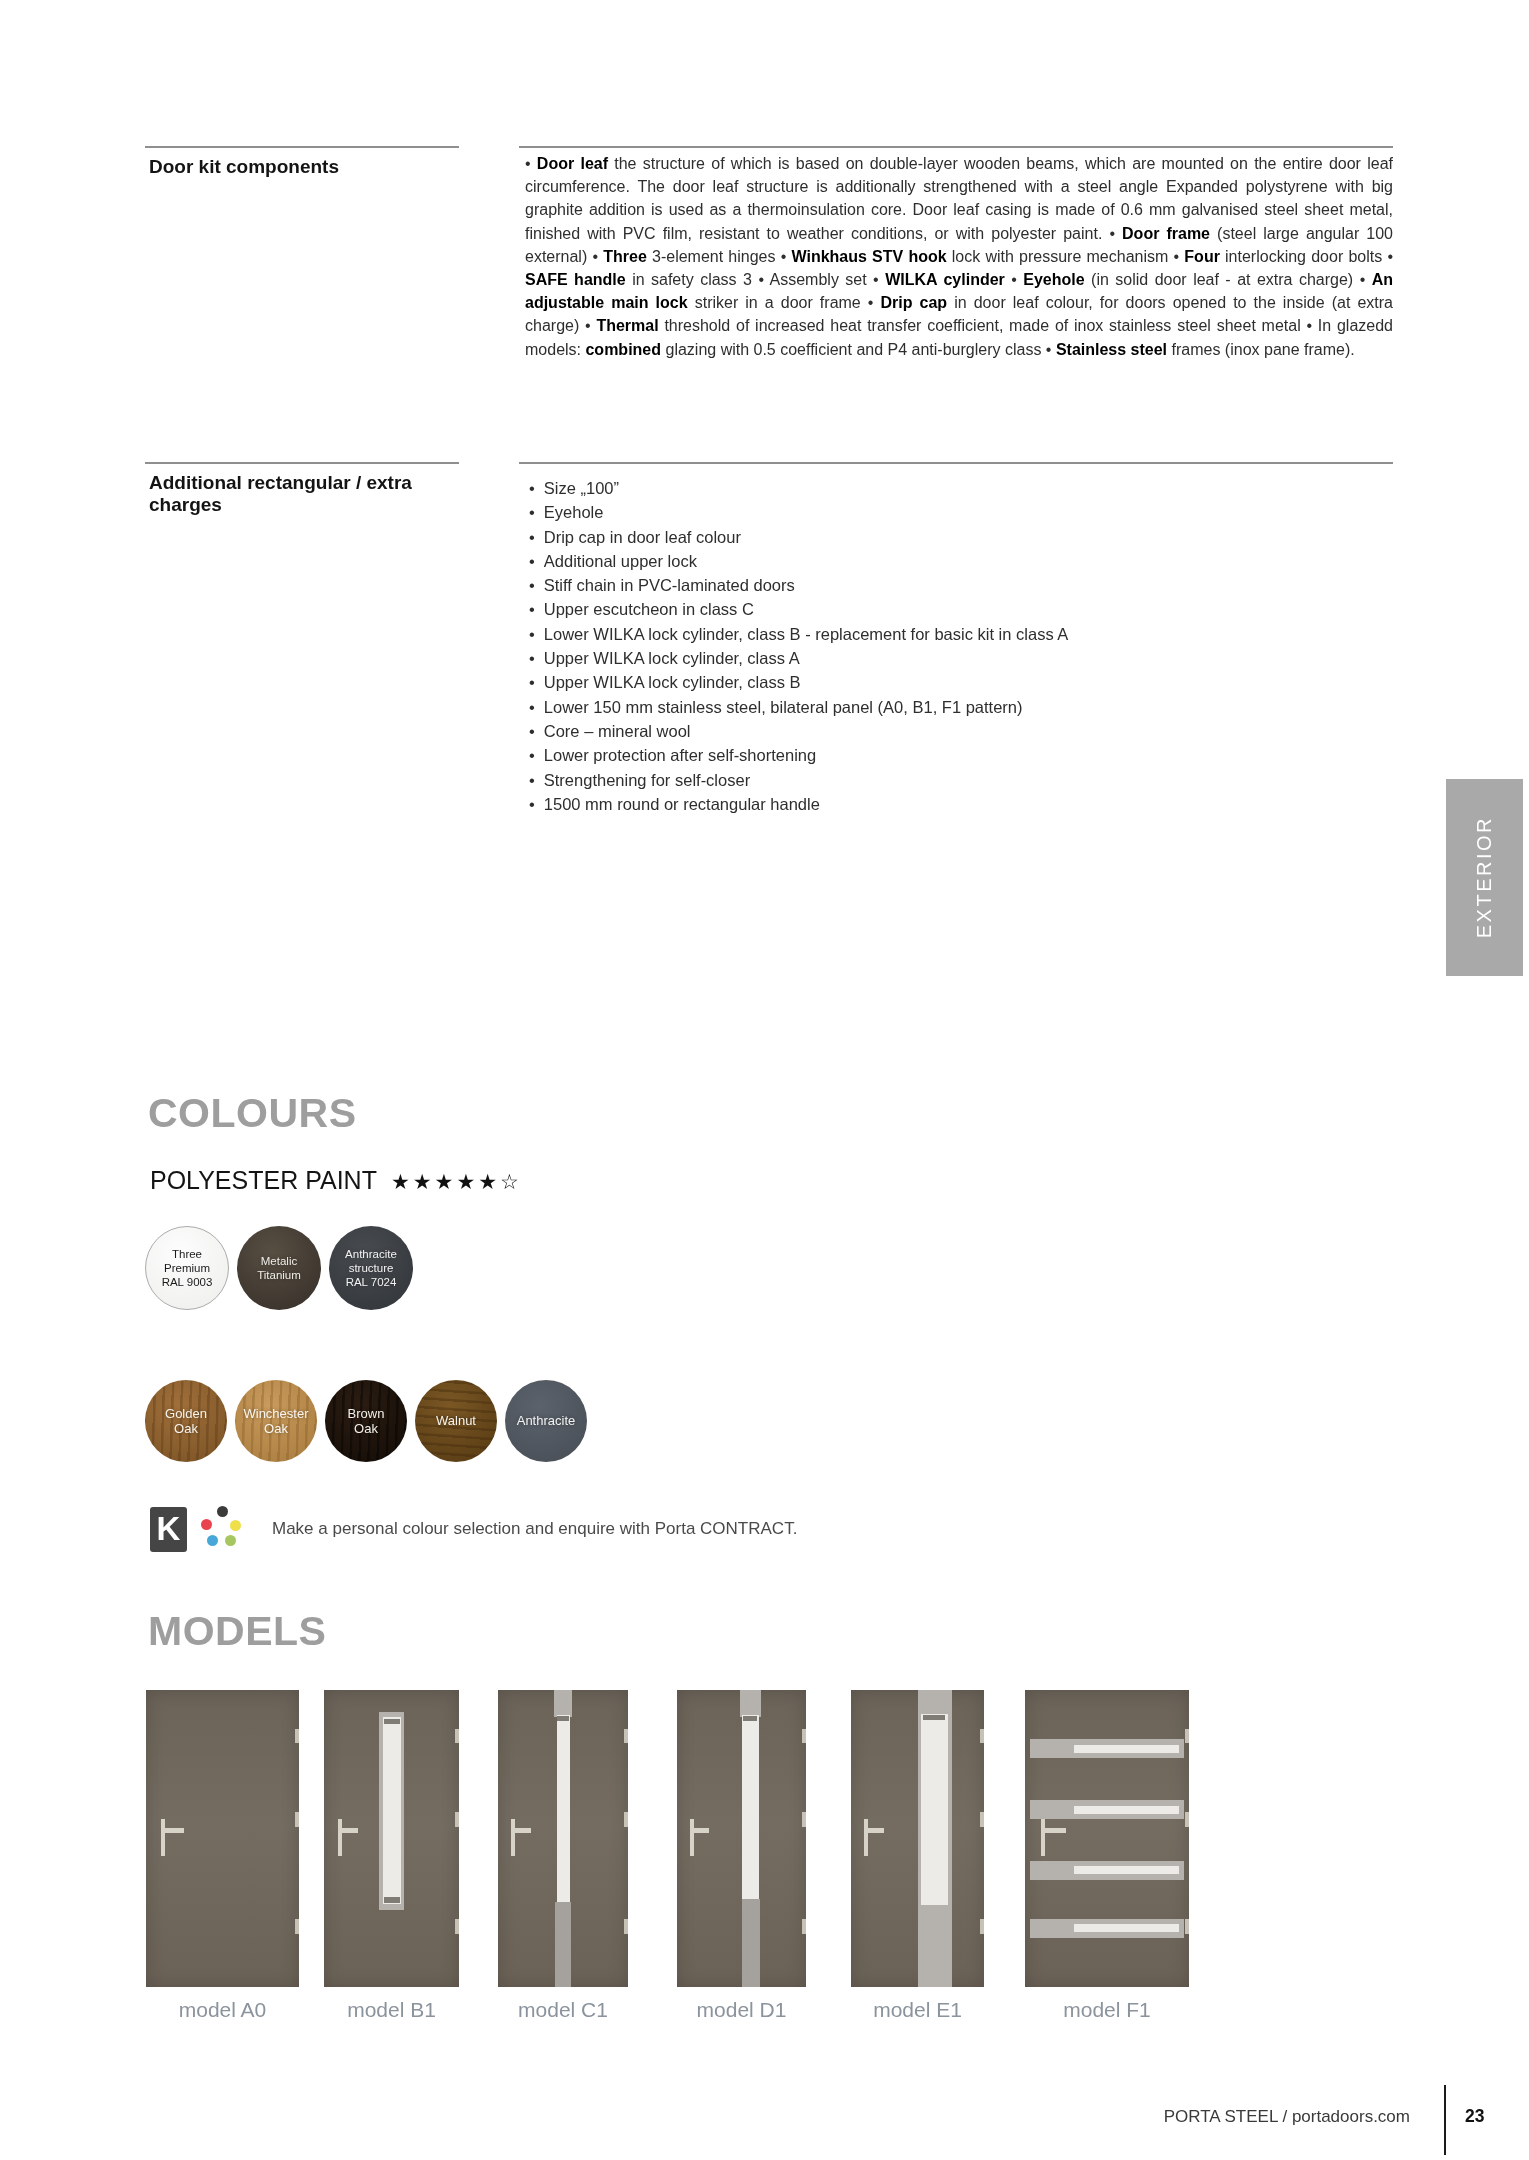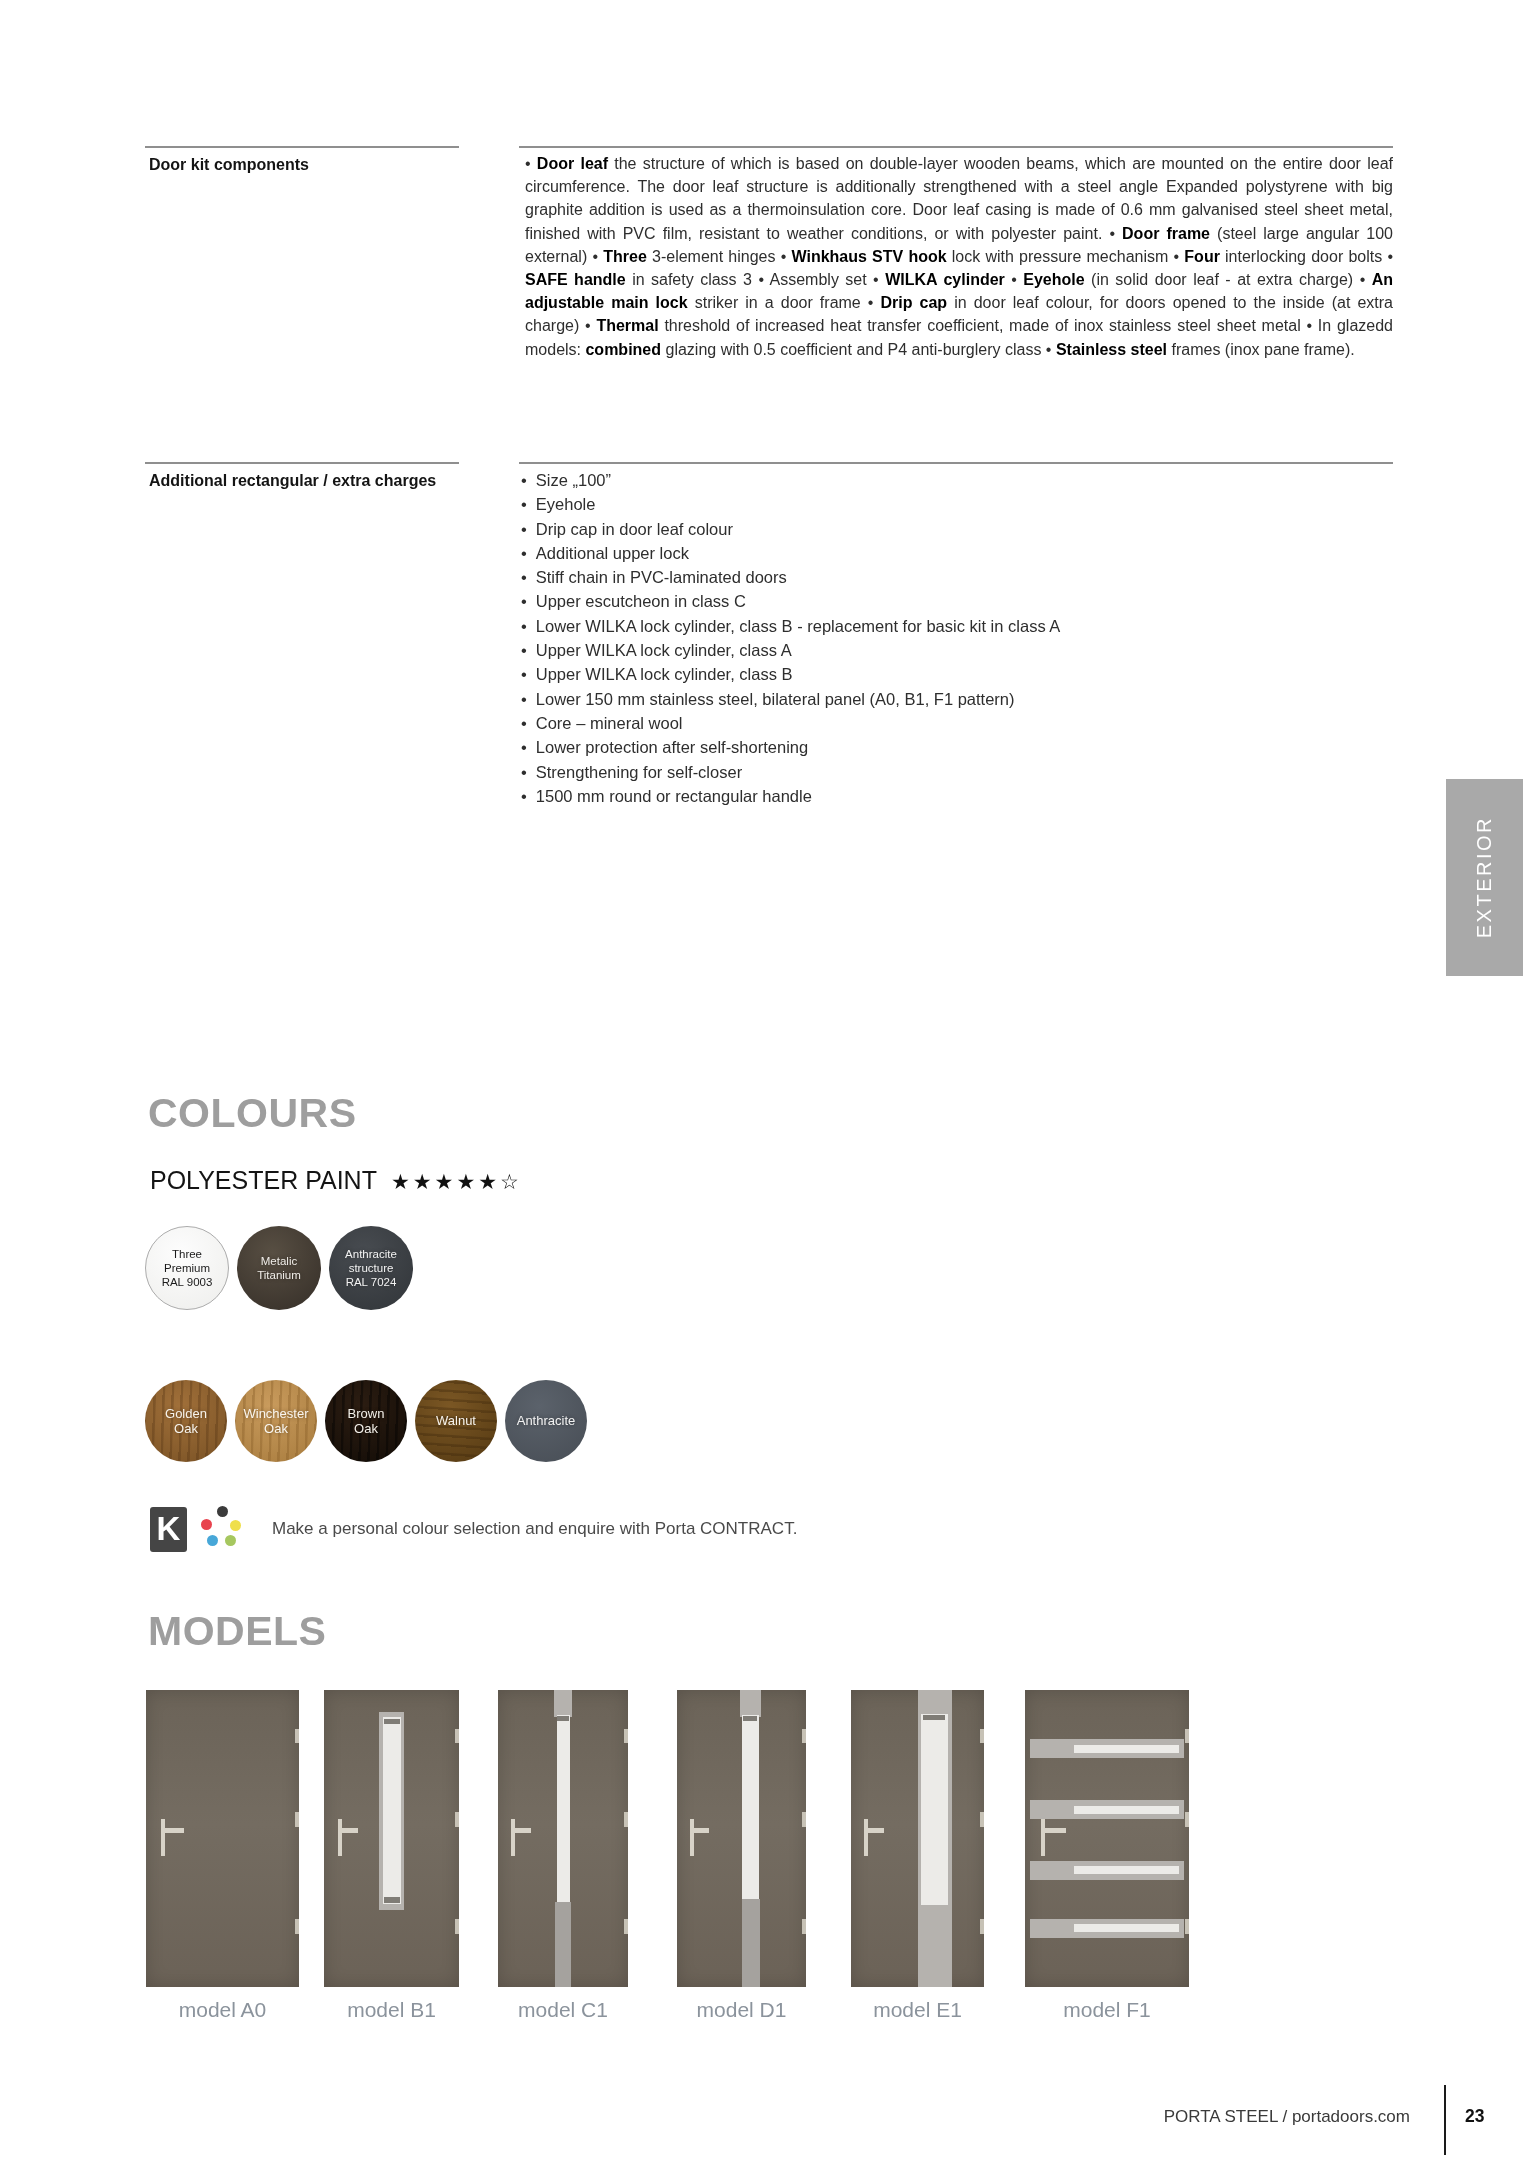--- a/index.html
+++ b/index.html
@@ -11,35 +11,35 @@
     overflow:hidden;
   }
   .rule{position:absolute;height:2px;background:#8f8f8f;}
   #rule-kit-left{left:145px;top:146px;width:314px;}
   #rule-kit-right{left:519px;top:146px;width:874px;}
   #rule-acc-left{left:145px;top:462px;width:314px;}
   #rule-acc-right{left:519px;top:462px;width:874px;}
 
   .col-label{
     position:absolute;left:149px;width:320px;
-    font-size:16px;font-weight:bold;color:#141414;
+    font-size:19px;font-weight:bold;color:#141414;
   }
   #label-kit{top:156px;}
   #label-acc{top:472px;}
 
   .paragraph{
     position:absolute;left:525px;top:152px;width:868px;
     font-size:16px;line-height:23.2px;color:#2e2e2e;
     text-align:justify;
   }
   .paragraph b{color:#000;}
 
   .acc-list{
     position:absolute;left:521px;top:468px;width:720px;
-    margin:0;padding:0;list-style:none;
+    margin:8px;padding:0;list-style:none;
     font-size:16.5px;line-height:24.3px;color:#2e2e2e;
   }
   .acc-list li::before{content:"•";margin-right:9px;color:#2e2e2e;}
 
   .exterior-tab{
     position:absolute;left:1446px;top:779px;width:77px;height:197px;
     display:flex;align-items:center;justify-content:center;
   }
   .exterior-text{
     writing-mode:vertical-rl;transform:rotate(180deg);

